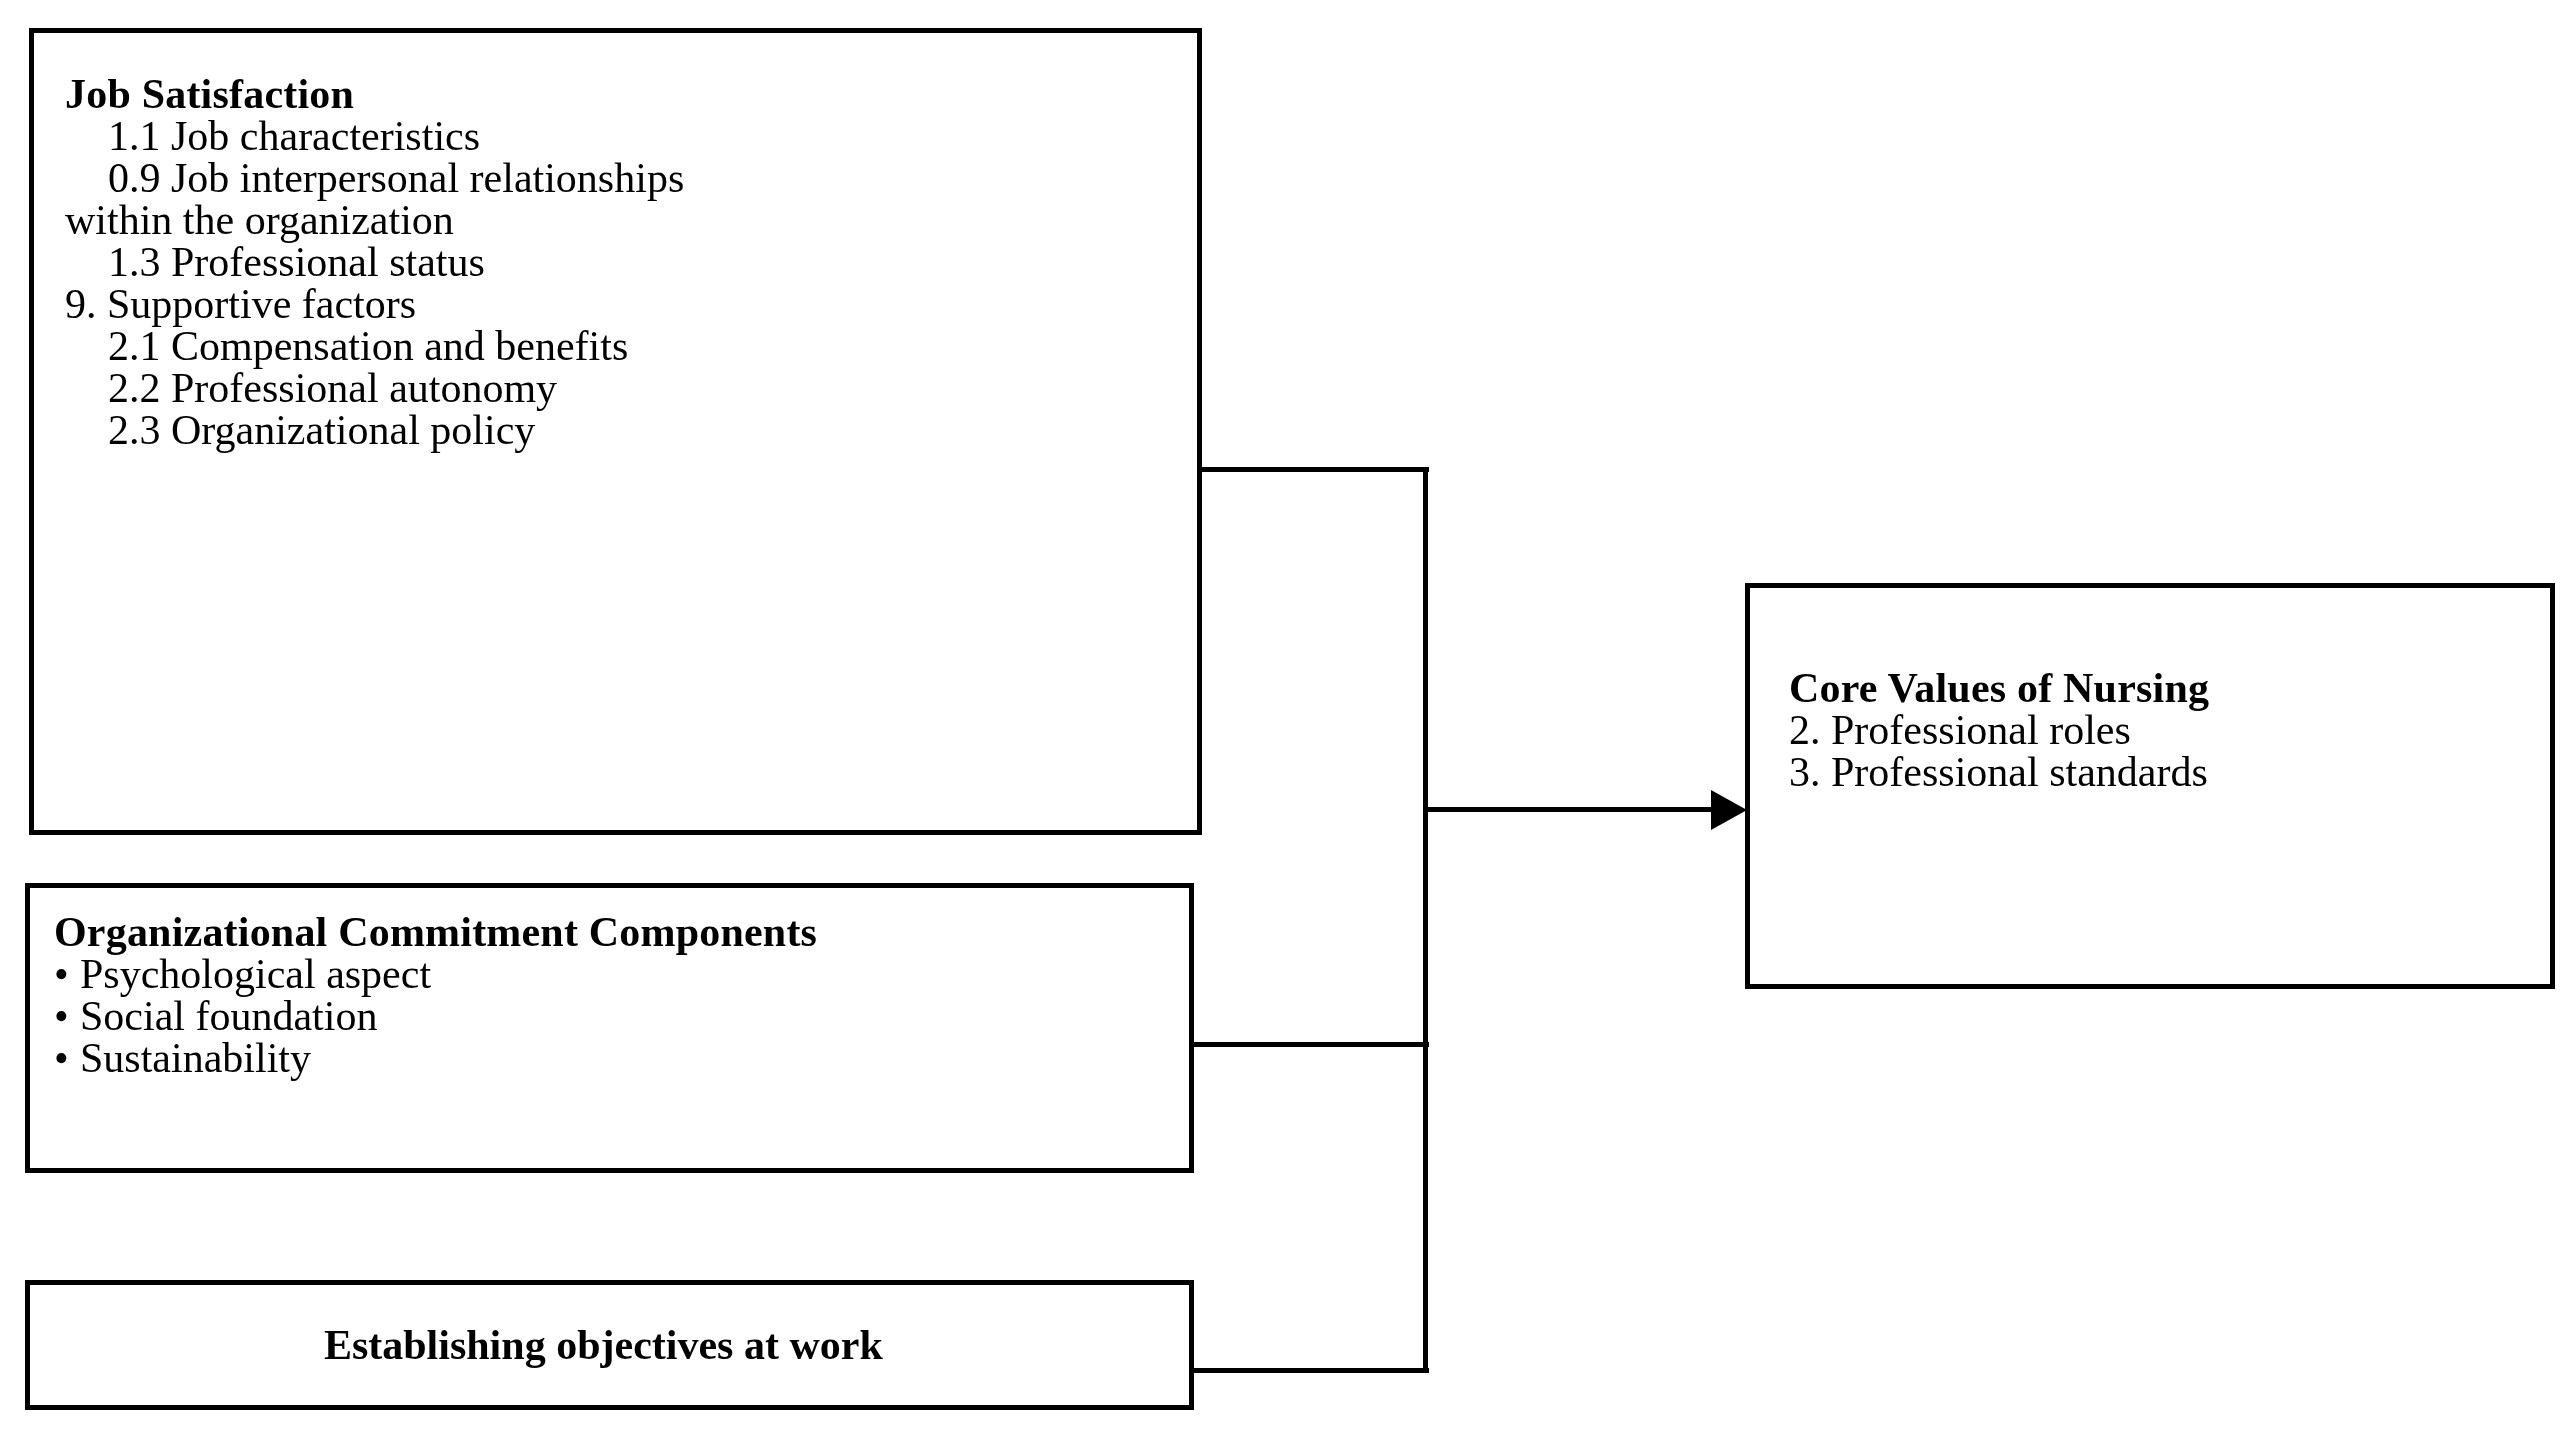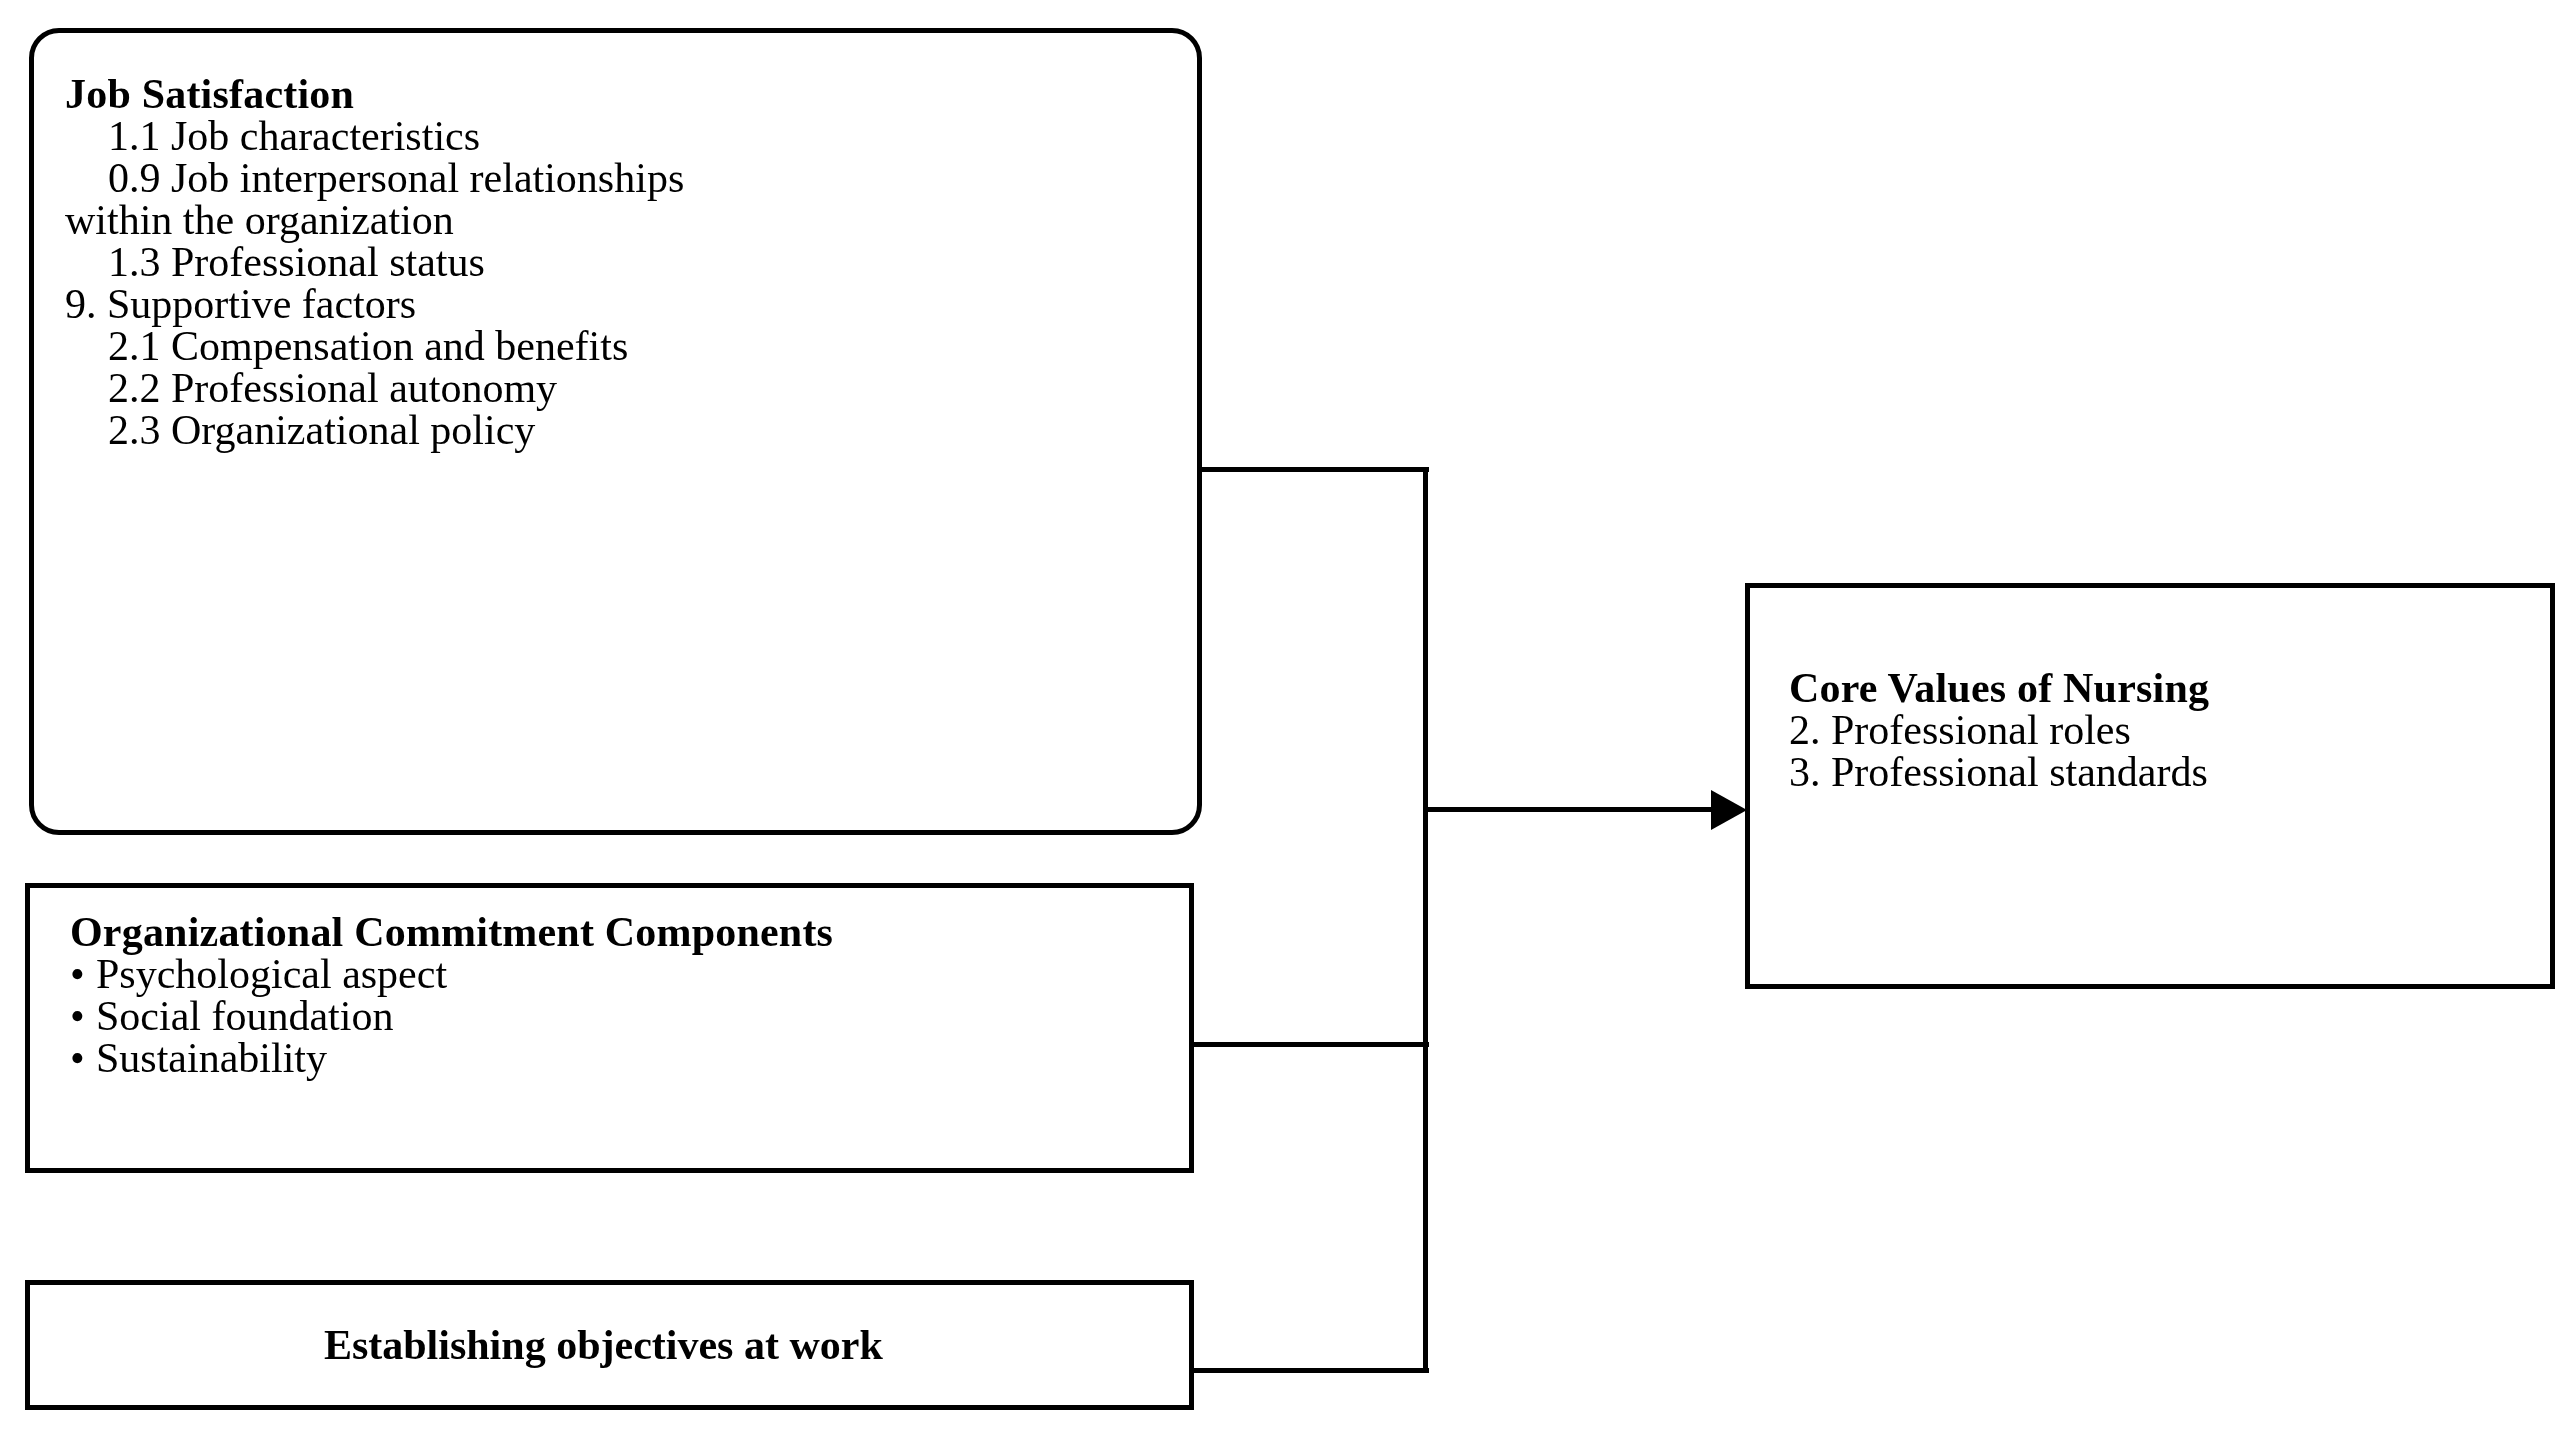--- a/index.html
+++ b/index.html
@@ -25,29 +25,28 @@
     border: 5.4px solid #000000;
     background: #ffffff;
   }
 
   #box-job-satisfaction {
     left: 29px;
     top: 28px;
     width: 1173px;
     height: 807px;
     padding: 40px 0 0 31px;
-    border-radius: 30px;
   }
 
   #box-org-commitment {
     left: 25px;
     top: 883px;
     width: 1169px;
     height: 290px;
-    padding: 23px 0 0 40px;
+    padding: 23px 0 0 24px;
   }
 
   #box-establishing {
     left: 25px;
     top: 1280px;
     width: 1169px;
     height: 130px;
     display: flex;
     align-items: center;
     justify-content: center;

